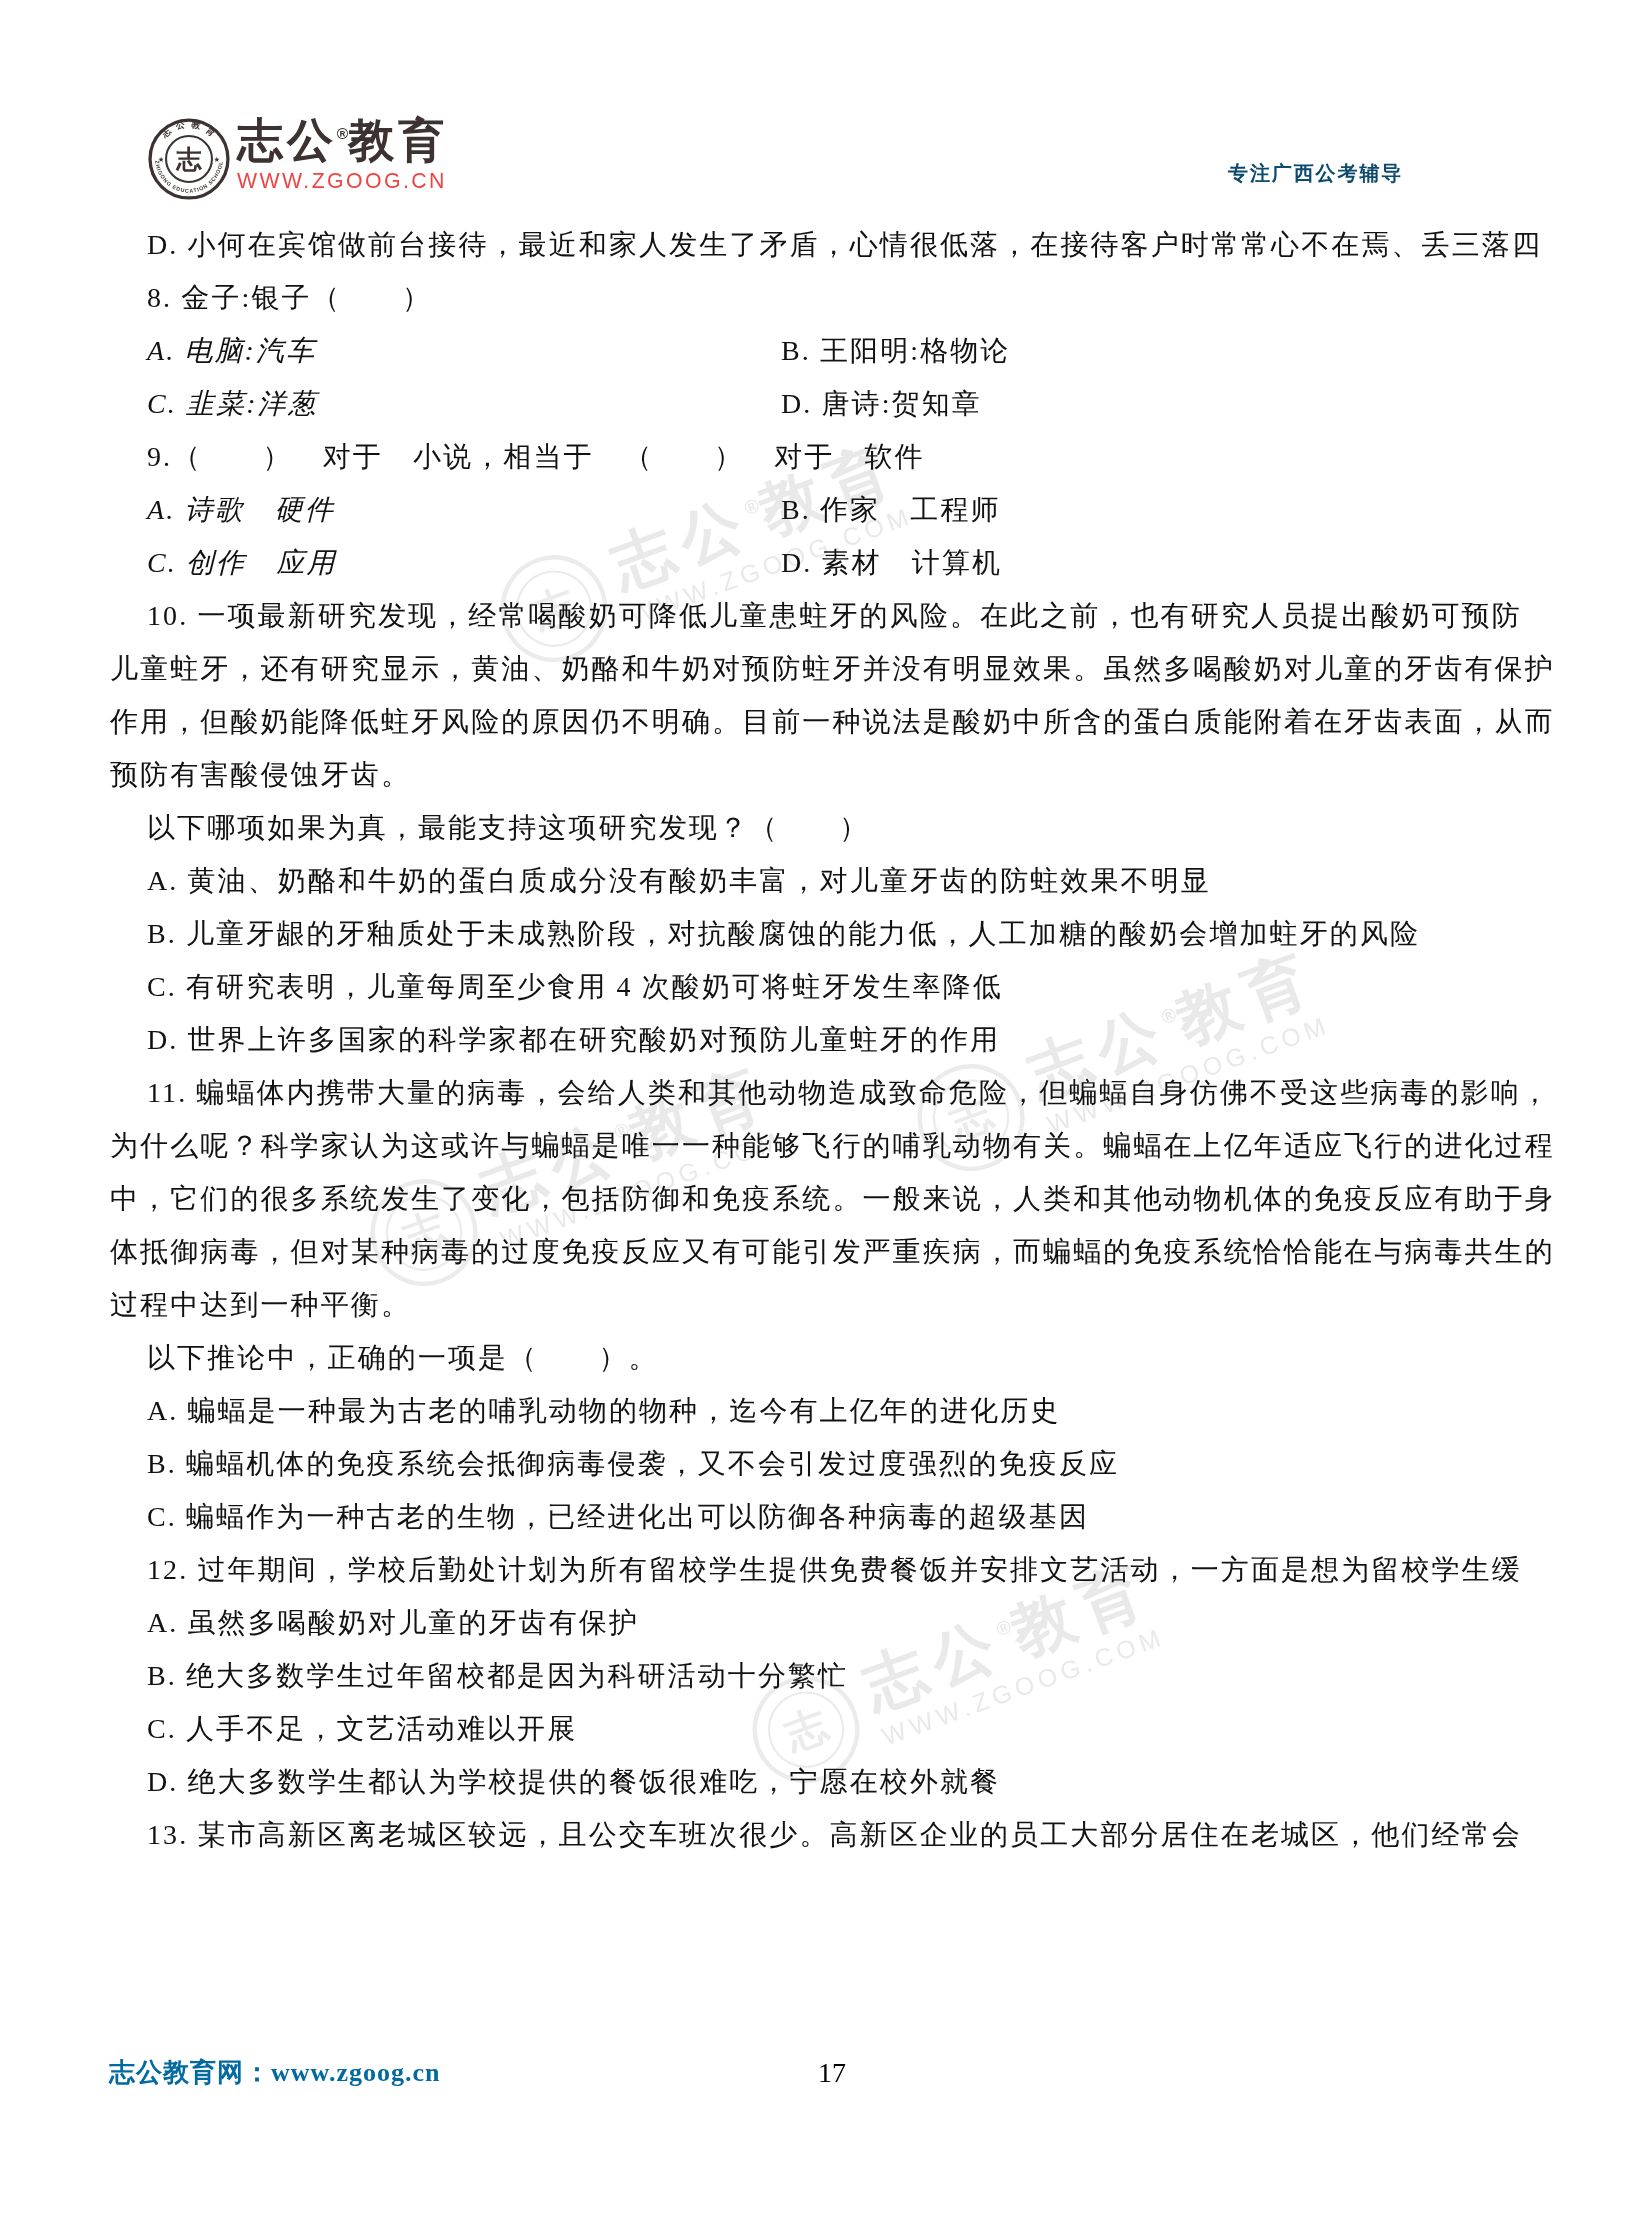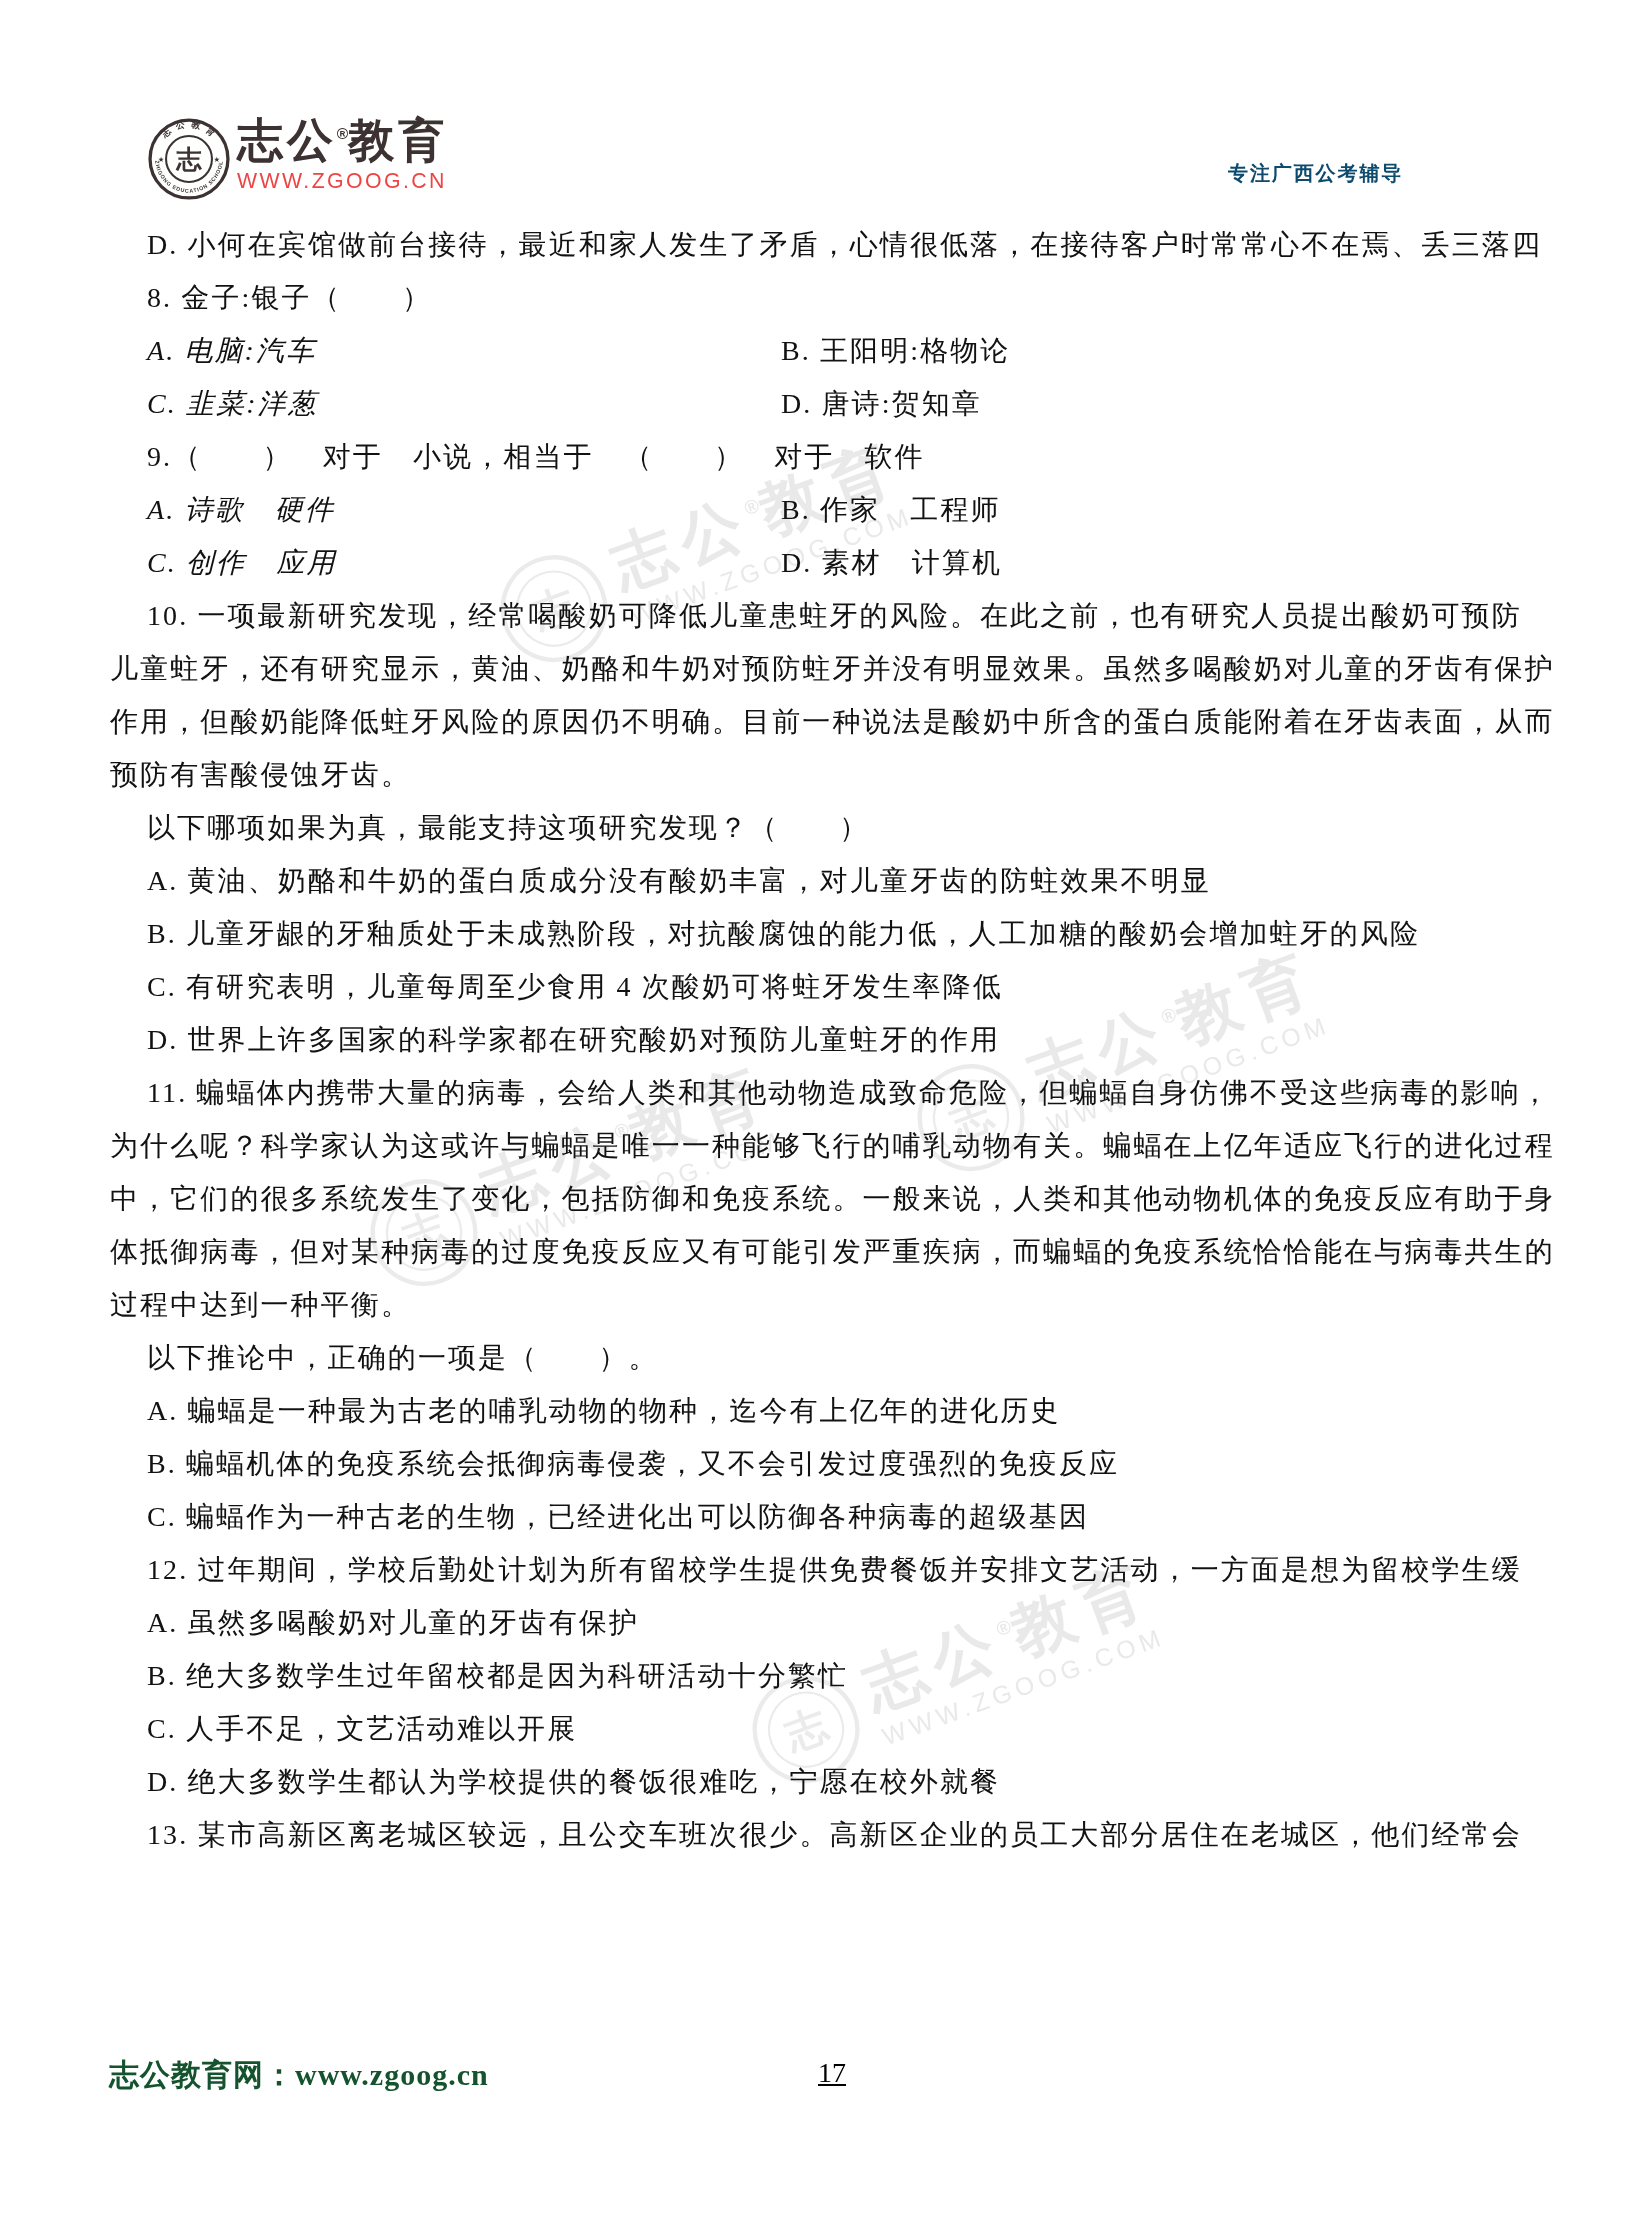--- a/index.html
+++ b/index.html
@@ -50,22 +50,22 @@
     font-family:"Liberation Sans","DejaVu Sans",sans-serif;
     font-weight:900; font-size:62px; letter-spacing:9.7px; color:#e9e9e9; line-height:1;
   }
   .wm-brand sup { font-size:19.4px; vertical-align:25px; letter-spacing:0; }
   .wm-site {
     font-family:"Liberation Sans","DejaVu Sans",sans-serif;
     font-size:25px; letter-spacing:4.9px; color:#e9e9e9; margin-top:5.8px;
   }
 
   
-  .footer-site { position:absolute; left:109px; top:2055px; font-size:30px; font-weight:bold; letter-spacing:1px; color:#14532d; }
-  .footer-page { position:absolute; left:803px; top:2057px; width:58px; text-align:center; font-size:28px; color:#000;text-decoration:underline; }
+  .footer-site { position:absolute; left:109px; top:2055px; font-size:26px; font-weight:bold; letter-spacing:1px; color:#0369a1; }
+  .footer-page { position:absolute; left:803px; top:2057px; width:58px; text-align:center; font-size:28px; color:#000; }
 </style>
 </head>
 <body>
 
 <div class="page">
 
   <div class="watermark wm1">
     <svg class="wm-seal" viewBox="0 0 100 100">
       <circle cx="50" cy="50" r="47" fill="none" stroke="#ebebeb" stroke-width="4"></circle>
       <circle cx="50" cy="50" r="34" fill="none" stroke="#ebebeb" stroke-width="2"></circle>

